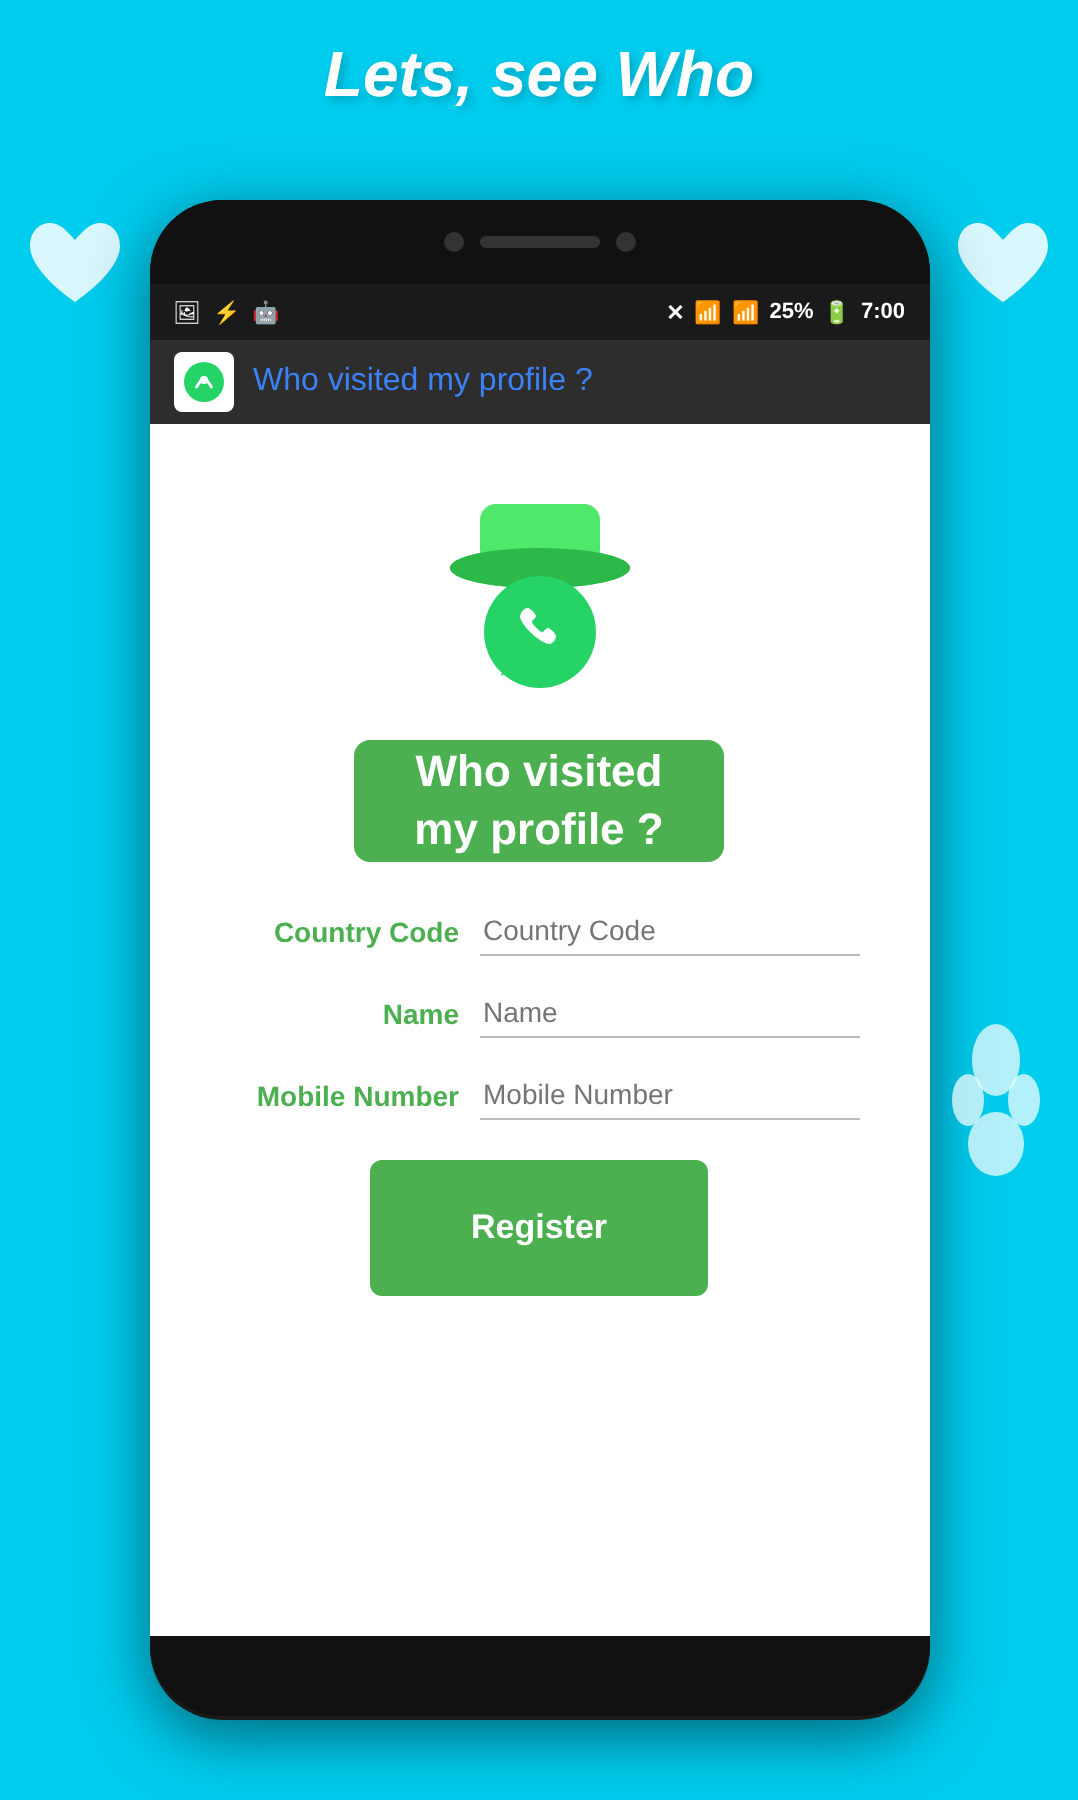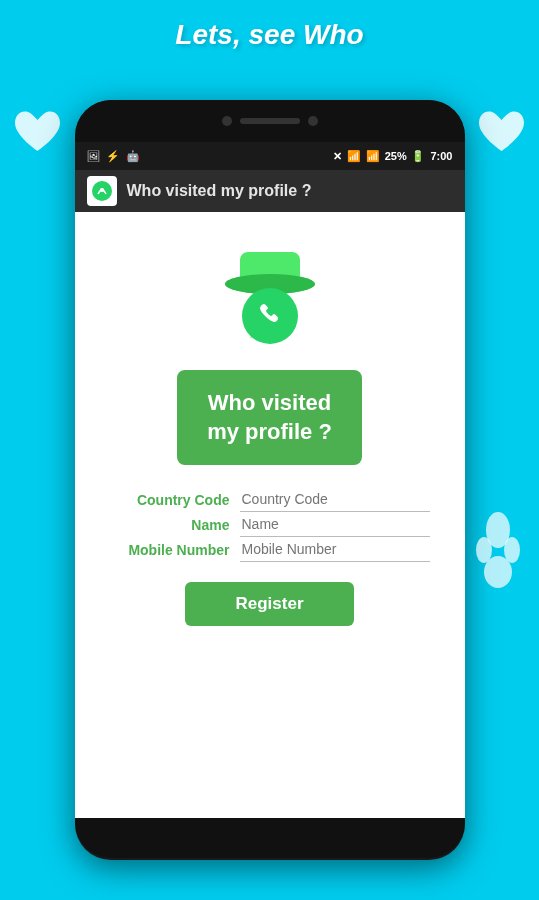--- a/index.html
+++ b/index.html
@@ -14,21 +14,21 @@
     }
 
     
     .bg-headline {
       position: absolute;
       top: 18px;
       left: 0;
       right: 0;
       text-align: center;
       color: white;
-      font-size: 28px;
+      font-size: 32px;
       font-weight: 900;
       font-style: italic;
       line-height: 1.2;
       text-shadow: 2px 2px 4px rgba(0,0,0,0.2);
       z-index: 1;
     }
 
     
     .heart-left {
       position: absolute;
@@ -123,23 +123,23 @@
       width: 30px;
       height: 30px;
       background: white;
       border-radius: 4px;
       display: flex;
       align-items: center;
       justify-content: center;
       font-size: 18px;
     }
     .app-title-text {
-      color: #e5e5e5;
+      color: #3b82f6;
       font-size: 16px;
-      font-weight: 700;
+      font-weight: 400;
     }
 
     
     .phone-screen {
       background: white;
       height: calc(760px - 42px - 28px - 42px - 42px);
       display: flex;
       flex-direction: column;
       align-items: center;
       padding: 30px 20px 20px;
@@ -157,37 +157,38 @@
     
     .spy-icon {
       width: 120px;
       height: 110px;
     }
 
     
     .profile-banner {
       background: #4CAF50;
       border-radius: 8px;
-      padding: 19px 30px;
+      padding: 2px 30px;
       text-align: center;
       margin-bottom: 22px;
     }
     .profile-banner-text {
       color: white;
       font-size: 22px;
       font-weight: 700;
       line-height: 1.3;
     }
 
     
     .form-area {
       width: 100%;
       max-width: 320px;
       display: flex;
       flex-direction: column;
+      gap: 16px;
     }
     .form-row {
       display: flex;
       align-items: center;
       gap: 10px;
     }
     .form-label {
       color: #4CAF50;
       font-size: 14px;
       font-weight: 700;
@@ -205,21 +206,21 @@
       outline: none;
       background: transparent;
     }
 
     
     .register-btn {
       background: #4CAF50;
       color: white;
       border: none;
       border-radius: 6px;
-      padding: 12px 50px;
+      padding: 24px 50px;
       font-size: 17px;
       font-weight: 700;
       cursor: pointer;
       margin-top: 20px;
       align-self: center;
     }
 
     
     .paw-right {
       position: absolute;

